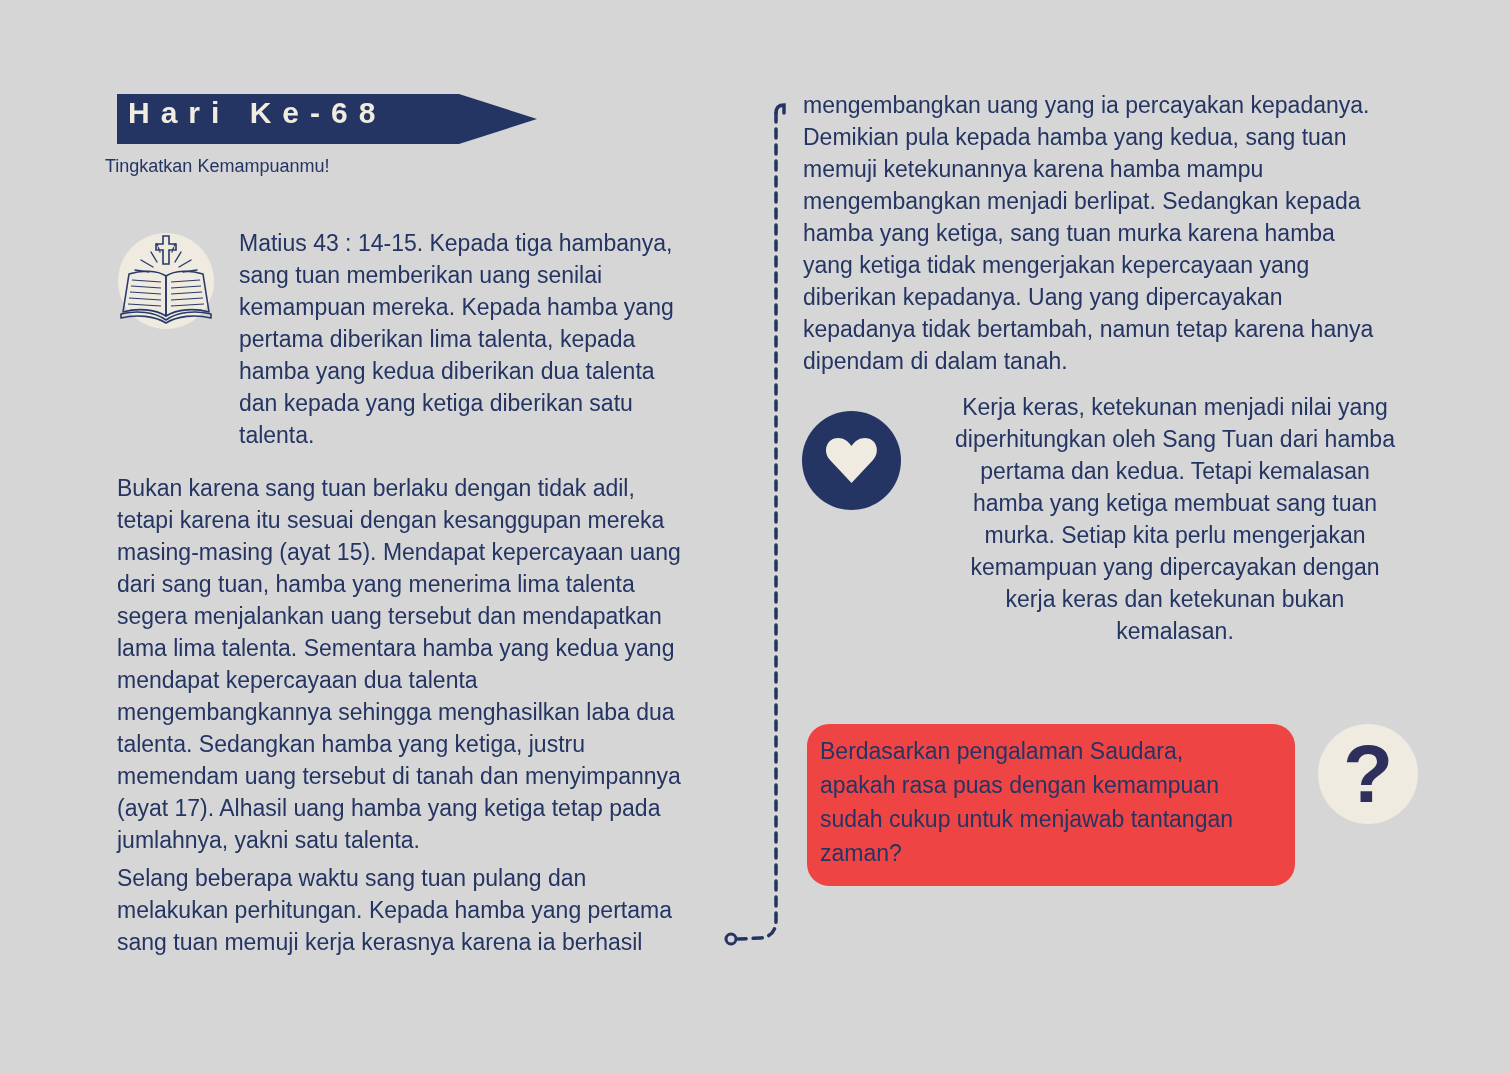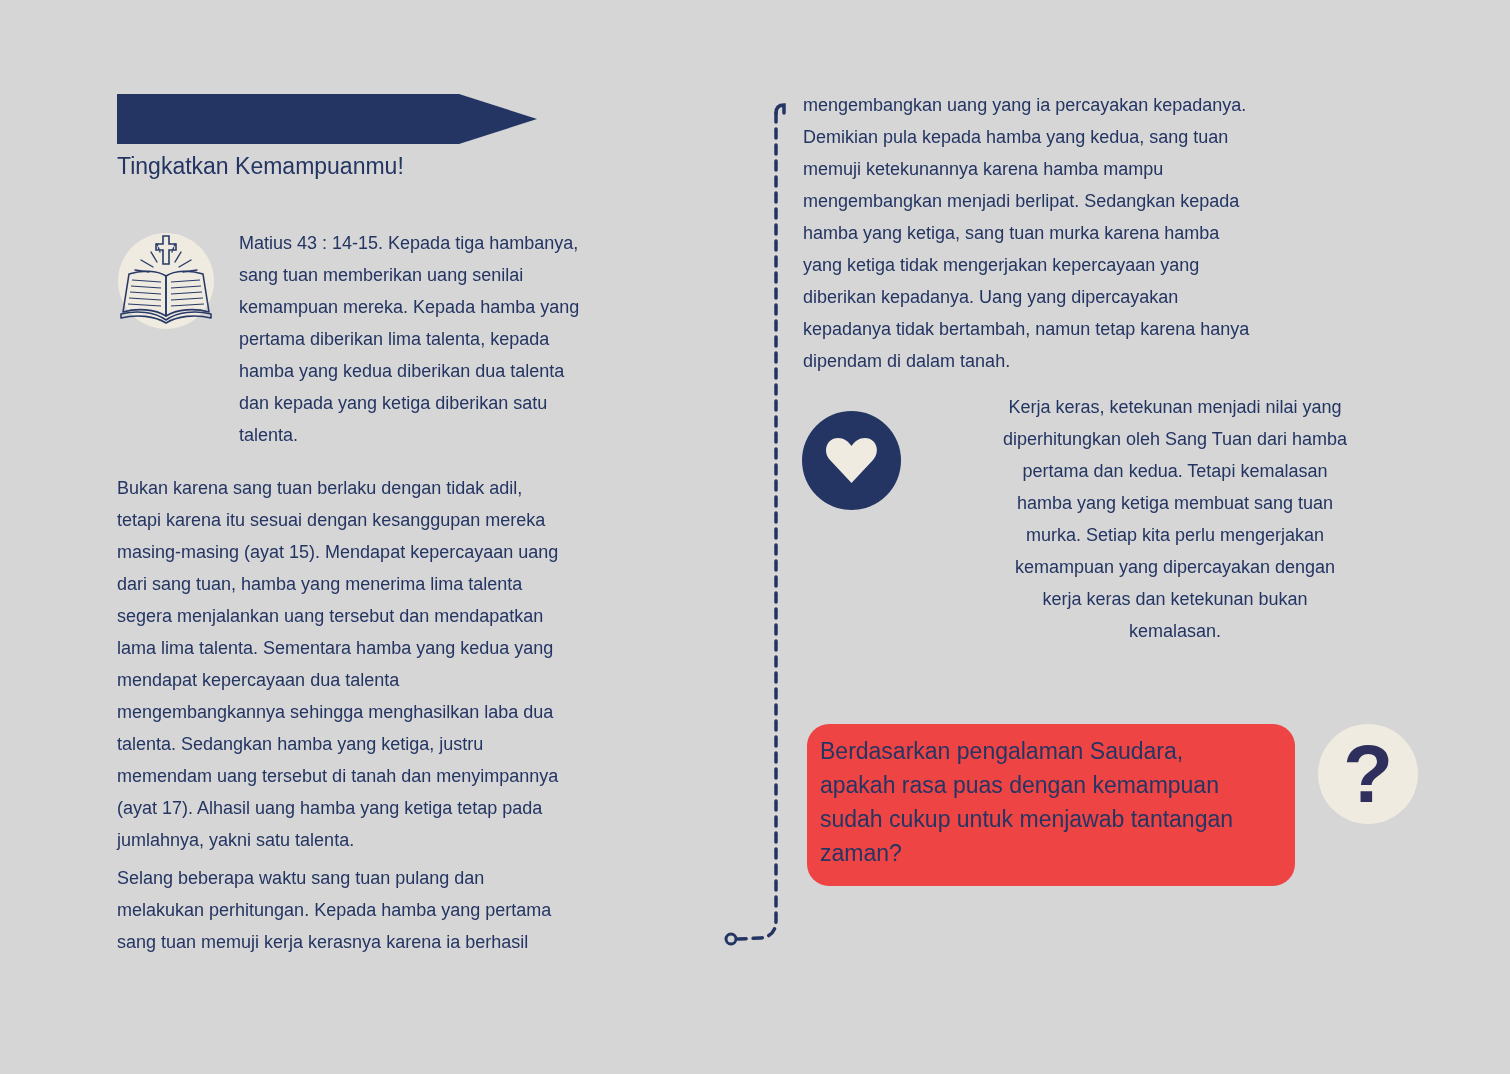--- a/index.html
+++ b/index.html
@@ -15,24 +15,24 @@
     .banner {
       left: 117px; top: 94px; width: 420px; height: 50px;
     }
     .banner svg { position: absolute; left: 0; top: 0; }
     .banner-title {
       position: absolute; left: 11px; top: 0; height: 50px; line-height: 38px;
       font-size: 30px; font-weight: bold; color: #f1ece0;
       letter-spacing: 11px;
     }
     .subtitle {
-      left: 117px; top: 152px; font-size: 23px; line-height: 28px;
+      left: 105px; top: 152px; font-size: 18px; line-height: 28px;
     }
     .text {
-      font-size: 18px; line-height: 32px; white-space: pre-line;
+      font-size: 23px; line-height: 32px; white-space: pre-line;
     }
     .bible-icon { left: 117px; top: 232px; width: 98px; height: 98px; }
     .verse-block { left: 239px; top: 227px; width: 480px; }
     .body-left { left: 117px; top: 472px; width: 630px; }
     .body-left2 { left: 117px; top: 862px; width: 630px; }
     .body-right { left: 803px; top: 89px; width: 640px; }
     .heart-icon { left: 802px; top: 411px; width: 99px; height: 99px; }
     .reflection { left: 925px; top: 391px; width: 500px; text-align: center; }
     .question-card {
       left: 807px; top: 724px; width: 488px; height: 162px;
@@ -50,20 +50,21 @@
     }
     .connector { left: 718px; top: 95px; width: 70px; height: 860px; }
   </style>
 </head>
 <body>
 
 <div class="abs banner">
   <svg width="420" height="50" viewBox="0 0 420 50">
     <polygon points="0,0 342,0 420,25 342,50 0,50" fill="#243563"></polygon>
   </svg>
+  <div class="banner-title">Hari Ke-68</div>
 </div>
 
 <div class="abs subtitle">Tingkatkan Kemampuanmu!</div>
 
 <div class="abs bible-icon">
   <svg width="98" height="98" viewBox="0 0 98 98">
     <circle cx="49" cy="49" r="48" fill="#efebe1"></circle>
 
     <path d="M46 4 h6 v8 h7 v6 h-7 v14 h-6 v-14 h-7 v-6 h7 z" fill="#efebe1" stroke="#2a3a68" stroke-width="1.6"></path>
 

